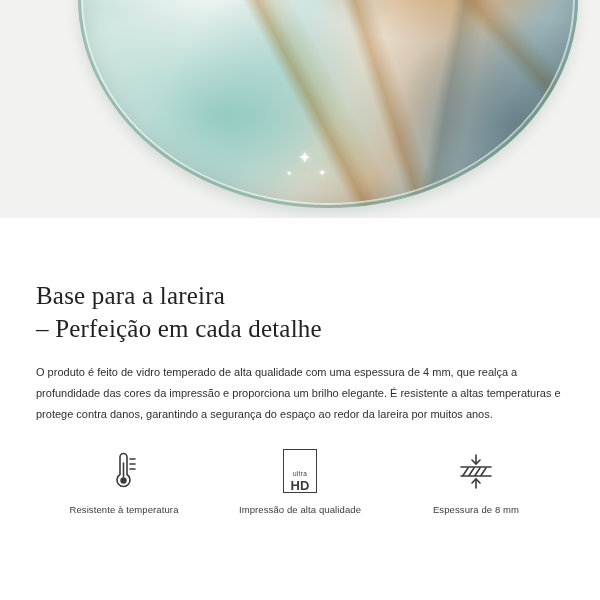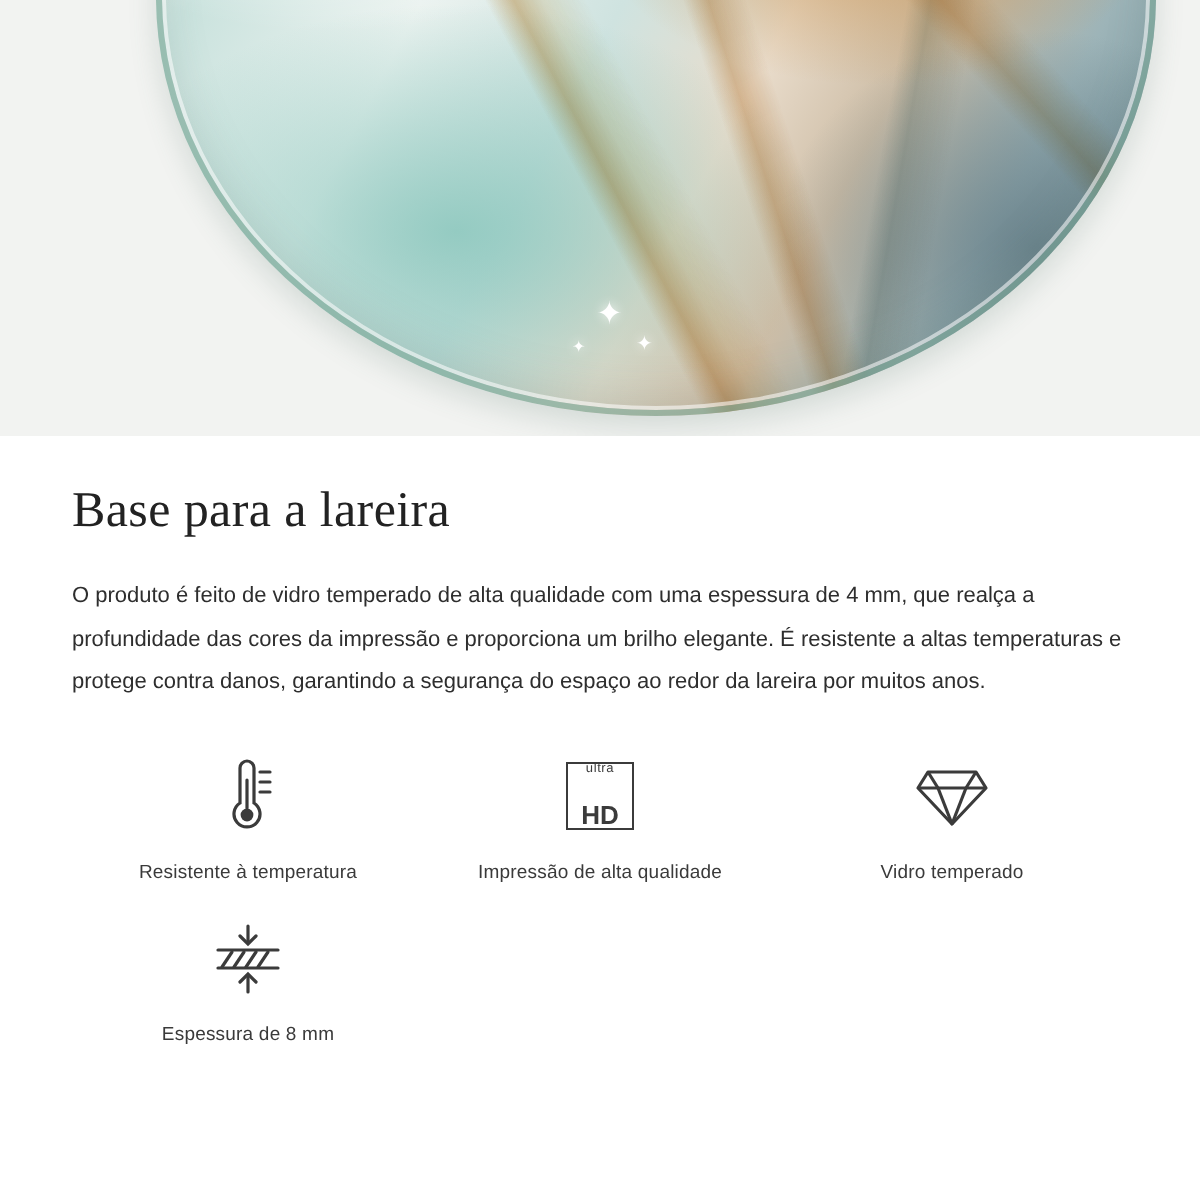--- a/index.html
+++ b/index.html
@@ -75,21 +75,22 @@
     line-height: 1;
     text-shadow: 0 0 6px rgba(255,255,255,0.9);
     pointer-events: none;
   }
   .sparkle.s1 { left: 298px; top: 150px; font-size: 16px; }
   .sparkle.s2 { left: 318px; top: 168px; font-size: 10px; }
   .sparkle.s3 { left: 286px; top: 170px; font-size: 8px; }
 
   
   .content {
-    padding: 21px 36px 0 36px;
+    padding: 42px 36px 0 36px;
+    margin-top: 19px;
   }
   .headline {
     font-family: "Liberation Serif", serif;
     font-size: 25px;
     line-height: 1.33;
     color: #222222;
     font-weight: 400;
     letter-spacing: .2px;
   }
   .headline .l2 { display: block; }
@@ -122,24 +123,24 @@
     color: #3b3b3b;
   }
   .feature .cap {
     margin-top: 10px;
     font-size: 9.5px;
     color: #3a3a3a;
     letter-spacing: .1px;
   }
   svg { display: block; }
   .hd-box {
-    width: 34px; height: 34px;
+    width: 34px; height: 44px;
     border: 1.6px solid #3b3b3b;
     display: flex; flex-direction: column;
-    align-items: center; justify-content: space-between;
+    align-items: center; justify-content: flex-end;
     line-height: 1;
   }
   .hd-box .u { font-size: 6.5px; letter-spacing: .3px; color:#3b3b3b; }
   .hd-box .h { font-size: 13px; font-weight: 700; color:#3b3b3b; margin-top:1px; }
 </style>
 </head>
 <body>
 
 <div class="page">
 
@@ -149,20 +150,21 @@
     <div class="plate-rim"></div>
     <span class="sparkle s1">✦</span>
     <span class="sparkle s2">✦</span>
     <span class="sparkle s3">✦</span>
   </div>
 
   <div class="content">
 
     <h1 class="headline">
       <span>Base para a lareira</span>
+      <span class="l2">– Perfeição em cada detalhe</span>
     </h1>
 
     <p class="body-copy">O produto é feito de vidro temperado de alta qualidade com uma espessura de 4 mm, que realça a profundidade das cores da impressão e proporciona um brilho elegante. É resistente a altas temperaturas e protege contra danos, garantindo a segurança do espaço ao redor da lareira por muitos anos.</p>
 
     <div class="features">
 
       <div class="feature">
         <div class="ic">
           <svg width="40" height="42" viewBox="0 0 40 42" fill="none" stroke="#3b3b3b" stroke-width="1.6" stroke-linecap="round">
             <path d="M16 7a3.5 3.5 0 0 1 7 0v17.5a6.5 6.5 0 1 1-7 0V7z"></path>
@@ -180,33 +182,20 @@
         <div class="ic">
           <div class="hd-box">
             <span class="u">ultra</span>
             <span class="h">HD</span>
           </div>
         </div>
         <div class="cap">Impressão de alta qualidade</div>
       </div>
 
 
-      <div class="feature">
-        <div class="ic">
-          <svg width="40" height="36" viewBox="0 0 40 36" fill="none" stroke="#3b3b3b" stroke-width="1.6" stroke-linejoin="round">
-            <polygon points="8,6 32,6 37,14 20,32 3,14"></polygon>
-            <line x1="3" y1="14" x2="37" y2="14"></line>
-            <line x1="8" y1="6" x2="13" y2="14"></line>
-            <line x1="32" y1="6" x2="27" y2="14"></line>
-            <line x1="13" y1="14" x2="20" y2="32"></line>
-            <line x1="27" y1="14" x2="20" y2="32"></line>
-          </svg>
-        </div>
-        <div class="cap">Vidro temperado</div>
-      </div>
 
 
       <div class="feature">
         <div class="ic">
           <svg width="44" height="38" viewBox="0 0 44 38" fill="none" stroke="#3b3b3b" stroke-width="1.6" stroke-linecap="round">
             <line x1="22" y1="3" x2="22" y2="11"></line>
             <polyline points="18,8 22,12 26,8"></polyline>
             <line x1="7" y1="15" x2="37" y2="15"></line>
             <line x1="7" y1="24" x2="37" y2="24"></line>
             <line x1="9" y1="23.5" x2="14" y2="16"></line>

